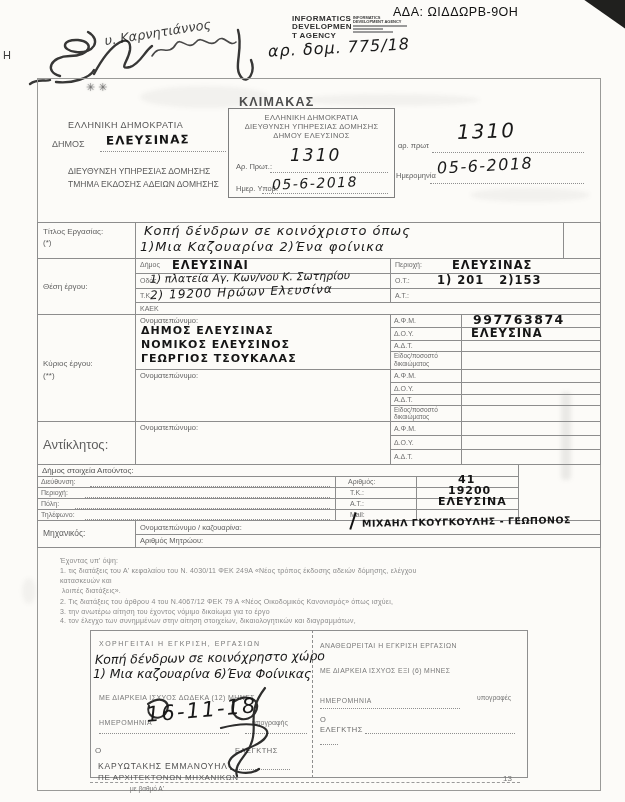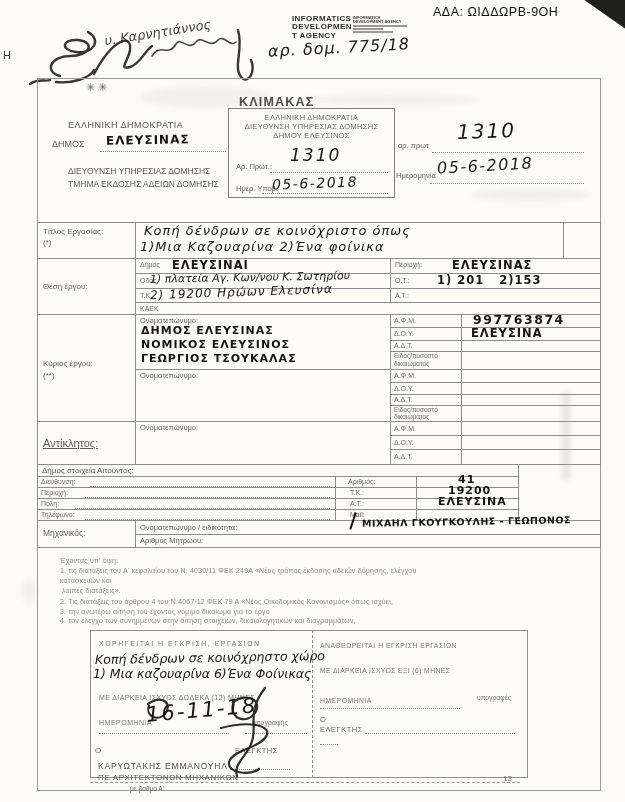--- a/index.html
+++ b/index.html
@@ -28,21 +28,21 @@
 
 <div class="page">
 
   <div style="position:absolute; top:-8px; right:-18px; width:64px; height:24px; background:#20201e; transform:rotate(35deg);"></div>
   <div class="noise" style="left:140px; top:86px; width:130px; height:22px;"></div>
   <div class="noise" style="left:300px; top:94px; width:180px; height:12px;"></div>
   <div class="noise" style="left:470px; top:188px; width:120px; height:14px;"></div>
   <div class="noise" style="left:561px; top:392px; width:10px; height:88px; border-radius:4px; background:rgba(60,58,54,0.09);"></div>
   <div class="noise" style="left:22px; top:578px; width:14px; height:26px;"></div>
 
-  <div class="t" style="left:393px; top:6px; font-size:12.5px; color:#111; letter-spacing:0.5px;margin-left:40px;">ΑΔΑ: ΩΙΔΔΩΡΒ-9ΟΗ</div>
+  <div class="t" style="left:393px; top:6px; font-size:12.5px; color:#111; letter-spacing:0.5px;">ΑΔΑ: ΩΙΔΔΩΡΒ-9ΟΗ</div>
   <div class="t" style="left:3px; top:50px; font-size:11px; color:#3c3c3c;">Η</div>
 
   <div style="position:absolute; left:292px; top:15px;">
     <div class="t" style="position:static; font-size:8px; font-weight:bold; color:#2f2f2f; letter-spacing:0.4px;">INFORMATICS</div>
     <div class="t" style="position:static; font-size:8px; font-weight:bold; color:#2f2f2f; letter-spacing:0.4px;">DEVELOPMEN</div>
     <div class="t" style="position:static; font-size:8px; font-weight:bold; color:#2f2f2f; letter-spacing:0.4px;">T AGENCY</div>
   </div>
   <div style="position:absolute; left:353px; top:16px; width:62px;">
     <div class="t" style="position:static; font-size:4px; font-weight:bold; color:#3a3a3a;">INFORMATICS</div>
     <div class="t" style="position:static; font-size:4px; font-weight:bold; color:#3a3a3a;">DEVELOPMENT AGENCY</div>
@@ -174,21 +174,21 @@
   <div class="cell" style="left:390px; top:394px; width:72px; height:12px;"></div>
   <div class="t lab7" style="left:394px; top:396px;">Α.Δ.Τ.</div>
   <div class="cell" style="left:461px; top:394px; width:140px; height:12px;"></div>
 
   <div class="cell" style="left:390px; top:405px; width:72px; height:17px;"></div>
   <div class="t" style="left:394px; top:407px; font-size:6.5px; color:#6b6b6b;">Είδος/ποσοστό</div>
   <div class="t" style="left:394px; top:414px; font-size:6.5px; color:#6b6b6b;">δικαιώματος</div>
   <div class="cell" style="left:461px; top:405px; width:140px; height:17px;"></div>
 
   <div class="cell" style="left:37px; top:421px; width:99px; height:44px;"></div>
-  <div class="t lab" style="left:43px; top:438px; font-size:11px;text-decoration:underline;">Αντίκλητος:</div>
+  <div class="t lab" style="left:43px; top:438px; font-size:13px;">Αντίκλητος:</div>
   <div class="cell" style="left:135px; top:421px; width:256px; height:44px;"></div>
   <div class="t lab75" style="left:140px; top:424px;">Ονοματεπώνυμο:</div>
 
   <div class="cell" style="left:390px; top:421px; width:72px; height:15px;"></div>
   <div class="t lab7" style="left:394px; top:425px;">Α.Φ.Μ.</div>
   <div class="cell" style="left:461px; top:421px; width:140px; height:15px;"></div>
   <div class="cell" style="left:390px; top:435px; width:72px; height:15px;"></div>
   <div class="t lab7" style="left:394px; top:439px;">Δ.Ο.Υ.</div>
   <div class="cell" style="left:461px; top:435px; width:140px; height:15px;"></div>
   <div class="cell" style="left:390px; top:449px; width:72px; height:16px;"></div>
@@ -225,21 +225,21 @@
   <div class="cell" style="left:37px; top:509px; width:299px; height:12px;"></div>
   <div class="t lab7" style="left:41px; top:511px;">Τηλέφωνο:</div>
   <div class="dot" style="left:85px; top:519px; width:245px;"></div>
   <div class="cell" style="left:335px; top:509px; width:82px; height:12px;"></div>
   <div class="t lab7" style="left:350px; top:511px;">Mail:</div>
   <div class="cell" style="left:416px; top:509px; width:103px; height:12px;"></div>
 
   <div class="cell" style="left:37px; top:520px; width:99px; height:28px;"></div>
   <div class="t lab" style="left:43px; top:529px; font-size:8.5px;">Μηχανικός:</div>
   <div class="cell" style="left:135px; top:520px; width:466px; height:15px;"></div>
-  <div class="t lab75" style="left:140px; top:524px;">Ονοματεπώνυμο / ειδικότητα:</div>
+  <div class="t lab75" style="left:140px; top:524px;">Ονοματεπώνυμο / καζουαρίνα:</div>
   <div style="position:absolute; left:352px; top:512px; width:2px; height:18px; background:#111; transform:rotate(18deg);"></div>
   <div class="t hwc" style="left:362px; top:517px; font-size:9.5px; transform:rotate(-1deg); letter-spacing:0.5px;">ΜΙΧΑΗΛ ΓΚΟΥΓΚΟΥΛΗΣ - ΓΕΩΠΟΝΟΣ</div>
   <div class="cell" style="left:135px; top:534px; width:466px; height:14px;"></div>
   <div class="t lab75" style="left:140px; top:537px;">Αριθμός Μητρώου:</div>
 
   <div class="t smallprint" style="left:60px; top:557px;">Έχοντας υπ' όψη:</div>
   <div class="t smallprint" style="left:60px; top:567px;">1. τις διατάξεις του Α' κεφαλαίου του Ν. 4030/11 ΦΕΚ 249Α «Νέος τρόπος έκδοσης αδειών δόμησης, ελέγχου</div>
   <div class="t smallprint" style="left:60px; top:577px;">κατασκευών και</div>
   <div class="t smallprint" style="left:62px; top:587px;">λοιπές διατάξεις».</div>
   <div class="t smallprint" style="left:60px; top:598px;">2. Τις διατάξεις του άρθρου 4 του Ν.4067/12 ΦΕΚ 79 Α «Νέος Οικοδομικός Κανονισμός» όπως ισχύει,</div>

